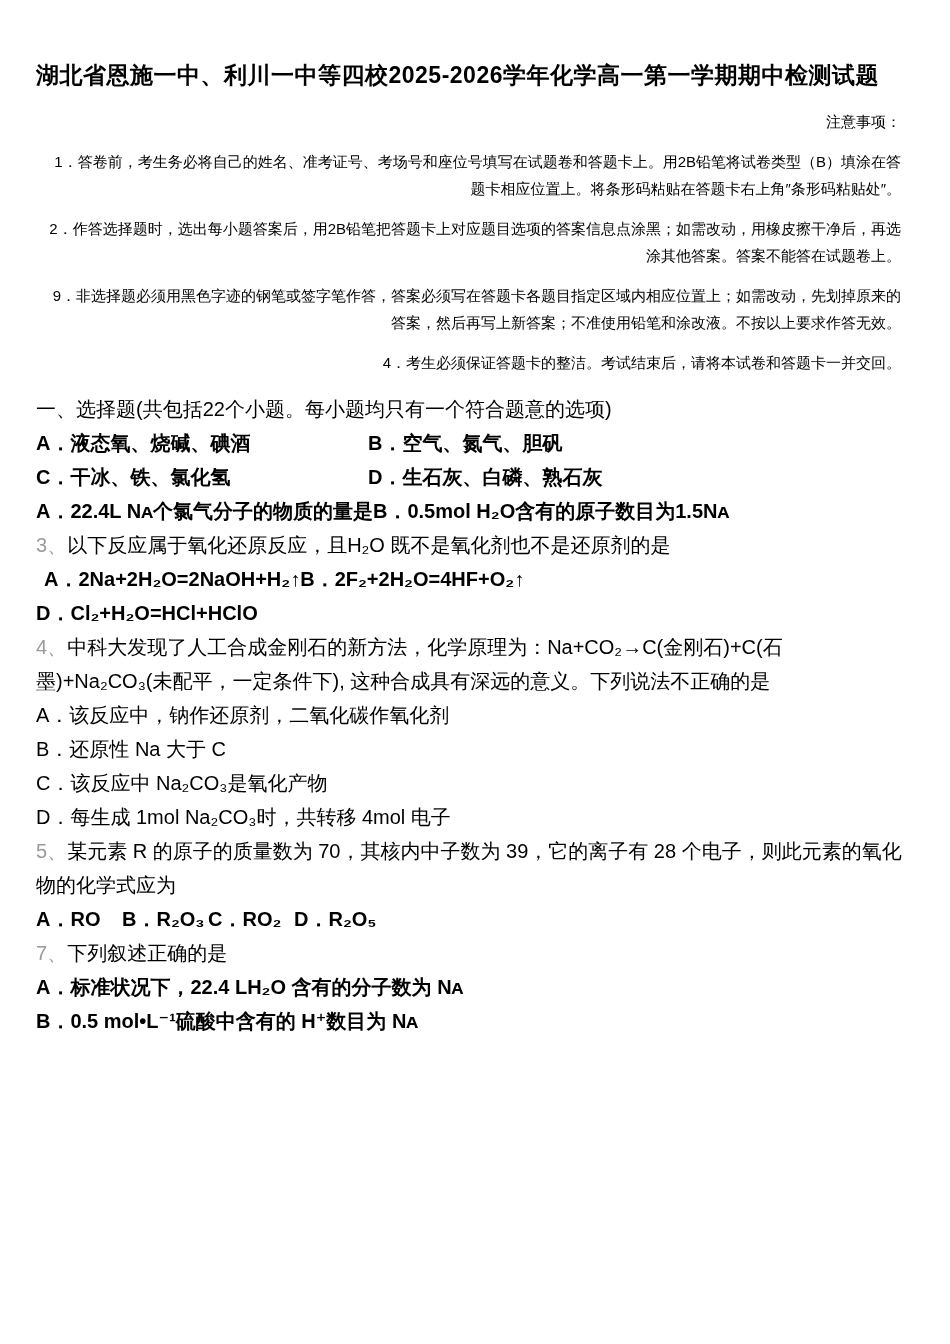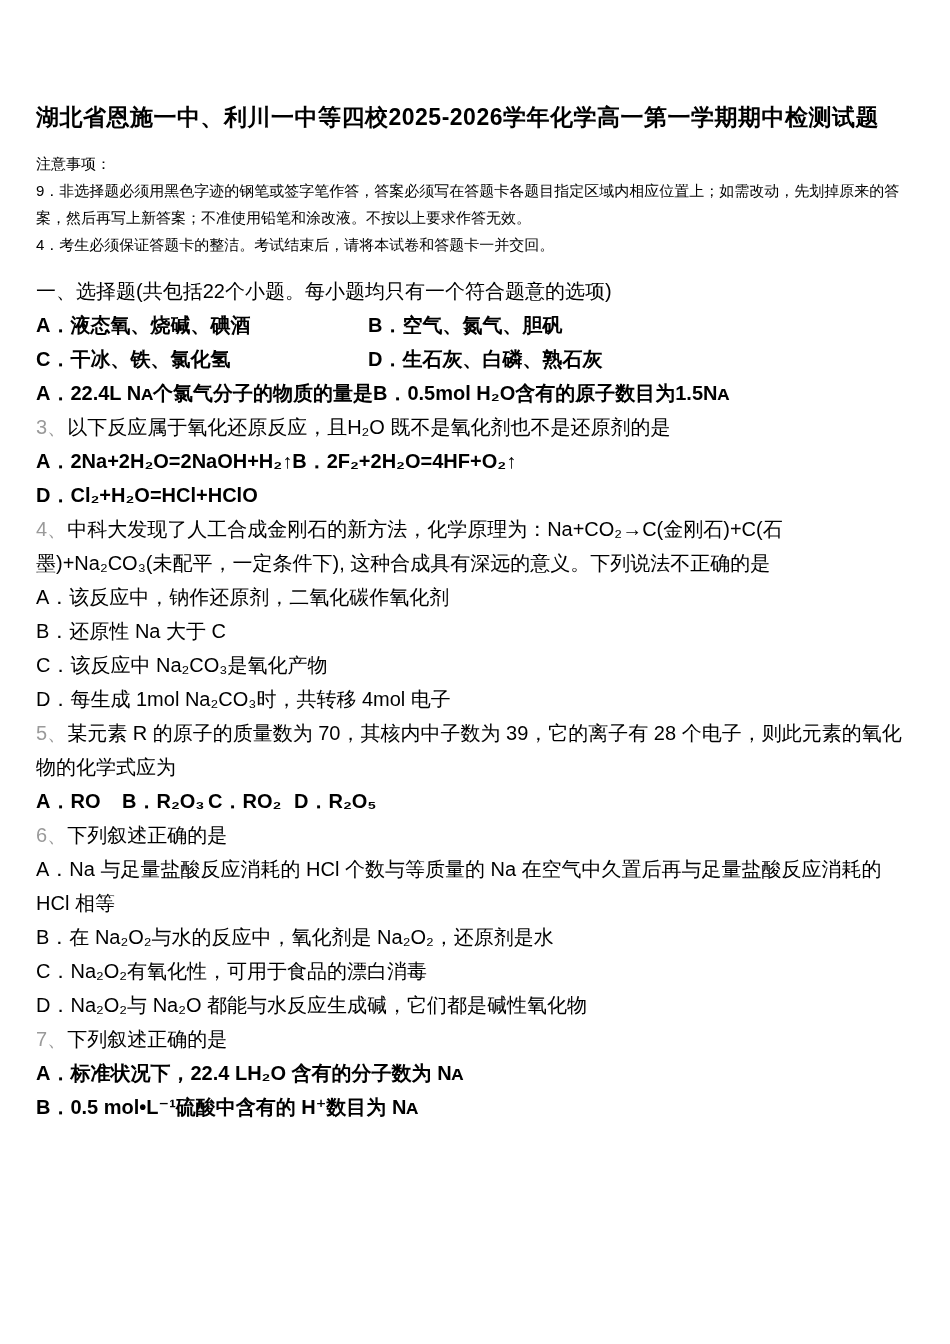--- a/index.html
+++ b/index.html
@@ -3,58 +3,61 @@
 <meta charset="utf-8">
 <style>
   html, body { margin: 0; padding: 0; background: #ffffff; }
   .page {
     position: relative;
     width: 950px;
     min-height: 1344px;
     box-sizing: border-box;
     background: #ffffff;
     color: #000000;
-    padding: 102px 36px 40px 36px;
+    padding: 60px 36px 40px 36px;
     font-family: "Liberation Sans", "DejaVu Sans", sans-serif;
   }
   .doc-title {
     font-size: 23px;
     font-weight: 700;
     line-height: 30px;
     margin: 0 0 18px 0;
     letter-spacing: 0.5px;
   }
   .notes p {
-    margin: 0;
+    margin: 13px;
     font-size: 15px;
     line-height: 27px;
+    text-align: right;
   }
   .qa { font-size: 20px; }
   .qa p, .qa .optrow {
     margin: 0;
     line-height: 34px;
   }
   .section-heading { margin-top: 16px !important; }
   .qnum { color: #9a9a9a; }
   .bold { font-weight: 700; }
   .optrow { display: flex; }
   .optrow .cell { white-space: nowrap; }
   .c-wide { min-width: 332px; }
-  .c-mid  { min-width: 225px; }
+  .c-mid  { min-width: 225px; margin-left: 8px; }
   .c-sm   { min-width: 86px; }
 </style>
 </head>
 <body>
 
 <div class="page">
 
   <h1 class="doc-title">湖北省恩施一中、利川一中等四校2025-2026学年化学高一第一学期期中检测试题</h1>
 
   <div class="notes">
     <p>注意事项：</p>
+    <p>1．答卷前，考生务必将自己的姓名、准考证号、考场号和座位号填写在试题卷和答题卡上。用2B铅笔将试卷类型（B）填涂在答题卡相应位置上。将条形码粘贴在答题卡右上角″条形码粘贴处″。</p>
+    <p>2．作答选择题时，选出每小题答案后，用2B铅笔把答题卡上对应题目选项的答案信息点涂黑；如需改动，用橡皮擦干净后，再选涂其他答案。答案不能答在试题卷上。</p>
     <p>9．非选择题必须用黑色字迹的钢笔或签字笔作答，答案必须写在答题卡各题目指定区域内相应位置上；如需改动，先划掉原来的答案，然后再写上新答案；不准使用铅笔和涂改液。不按以上要求作答无效。</p>
     <p>4．考生必须保证答题卡的整洁。考试结束后，请将本试卷和答题卡一并交回。</p>
   </div>
 
   <div class="qa">
     <p class="section-heading">一、选择题(共包括22个小题。每小题均只有一个符合题意的选项)</p>
 
     <div class="question">
       <div class="optrow bold">
         <span class="cell c-wide">A．液态氧、烧碱、碘酒</span>
@@ -95,27 +98,20 @@
     <div class="question">
       <p class="stem"><span class="qnum">5、</span><span>某元素 R 的原子的质量数为 70，其核内中子数为 39，它的离子有 28 个电子，则此元素的氧化物的化学式应为</span></p>
       <div class="optrow bold">
         <span class="cell c-sm">A．RO</span>
         <span class="cell c-sm">B．R₂O₃</span>
         <span class="cell c-sm">C．RO₂</span>
         <span class="cell">D．R₂O₅</span>
       </div>
     </div>
 
-    <div class="question">
-      <p class="stem"><span class="qnum">6、</span><span>下列叙述正确的是</span></p>
-      <p class="optline">A．Na 与足量盐酸反应消耗的 HCl 个数与等质量的 Na 在空气中久置后再与足量盐酸反应消耗的 HCl 相等</p>
-      <p class="optline">B．在 Na₂O₂与水的反应中，氧化剂是 Na₂O₂，还原剂是水</p>
-      <p class="optline">C．Na₂O₂有氧化性，可用于食品的漂白消毒</p>
-      <p class="optline">D．Na₂O₂与 Na₂O 都能与水反应生成碱，它们都是碱性氧化物</p>
-    </div>
 
     <div class="question">
       <p class="stem"><span class="qnum">7、</span><span>下列叙述正确的是</span></p>
       <p class="optline bold">A．标准状况下，22.4 LH₂O 含有的分子数为 Nᴀ</p>
       <p class="optline bold">B．0.5 mol•L⁻¹硫酸中含有的 H⁺数目为 Nᴀ</p>
     </div>
 
   </div>
 </div>
 

